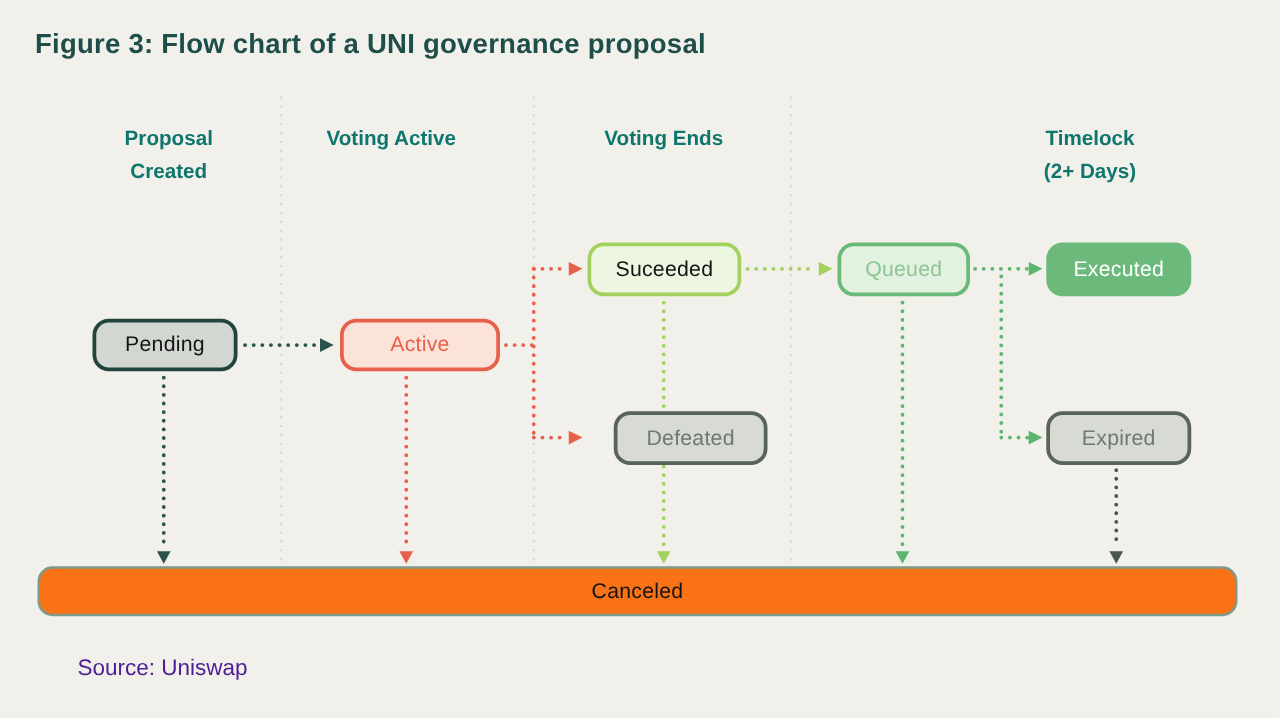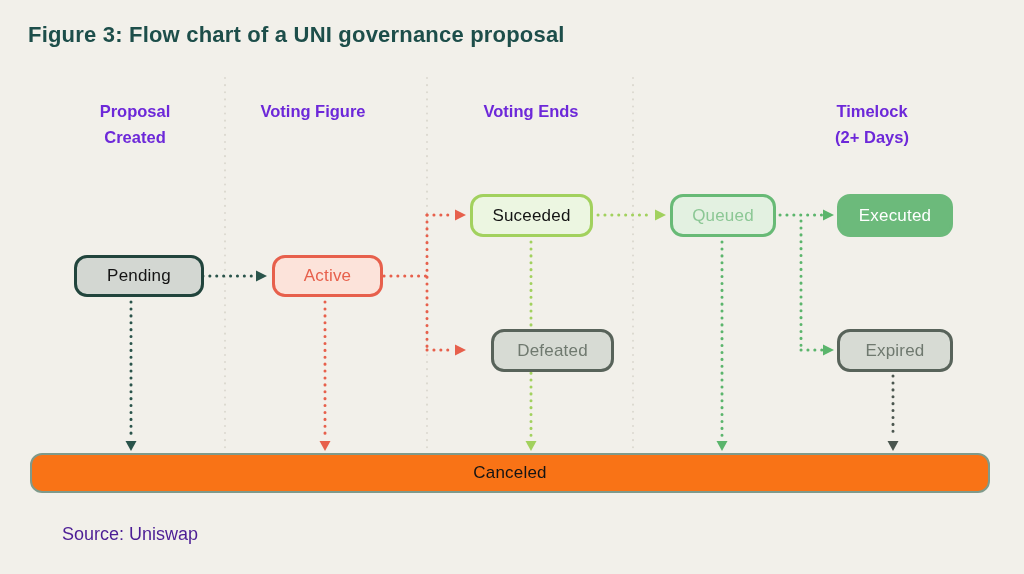--- a/index.html
+++ b/index.html
@@ -1,28 +1,28 @@
 <!DOCTYPE html>
 <html><head>
 <meta charset="utf-8">
 <style>
   html,body{margin:0;padding:0;}
   body{font-family:"Liberation Sans",sans-serif;background:#e8e6df;}
   .stage{position:relative;width:1024px;height:574px;background:#f2f0ea;overflow:hidden;}
   .title{position:absolute;left:28px;top:22px;margin:0;font-size:22px;font-weight:700;color:#1d4e4a;letter-spacing:.2px;}
-  .col-header{position:absolute;top:98px;width:200px;text-align:center;font-size:16.5px;font-weight:700;color:#6d28d9;line-height:26px;}
+  .col-header{position:absolute;top:98px;width:200px;text-align:center;font-size:16.5px;font-weight:700;color:#0f766e;line-height:26px;}
   .overlay{position:absolute;left:0;top:0;}
   .dotline{fill:none;stroke-linecap:round;stroke-width:3;stroke-dasharray:0.1 6.8;}
   .divider{fill:none;stroke:#dbd8cf;stroke-width:2;stroke-dasharray:0.1 7;stroke-linecap:round;}
   .teal{stroke:#2a544b;} .red{stroke:#e7604c;} .lgreen{stroke:#a2d15e;} .green{stroke:#5bb56c;} .gray{stroke:#4b564f;}
   .f-teal{fill:#2a544b;} .f-red{fill:#e7604c;} .f-lgreen{fill:#a2d15e;} .f-green{fill:#5bb56c;} .f-gray{fill:#4b564f;}
   .node{position:absolute;display:flex;align-items:center;justify-content:center;border-radius:13px;
         font-weight:400;font-size:17px;border:3px solid;box-sizing:border-box;letter-spacing:.2px;}
-  .n-pending{left:74px;top:255px;width:130px;height:42px;background:#d3d7d2;border-color:#21443c;color:#141414;}
-  .n-active{left:272px;top:255px;width:111px;height:42px;background:#fce3da;border-color:#e7604c;color:#e7604c;}
+  .n-pending{left:74px;top:255px;width:116px;height:42px;background:#d3d7d2;border-color:#21443c;color:#141414;}
+  .n-active{left:272px;top:255px;width:128px;height:42px;background:#fce3da;border-color:#e7604c;color:#e7604c;}
   .n-succeeded{left:470px;top:194px;width:123px;height:43px;background:#ecf6e1;border-color:#a2d15e;color:#141414;}
   .n-defeated{left:470px;top:329px;width:123px;height:43px;background:#d7dbd4;border-color:#58635a;color:#6f796f;margin-left:21px;}
   .n-queued{left:670px;top:194px;width:106px;height:43px;background:#e3f1e1;border-color:#68ba76;color:#8cc795;}
   .n-executed{left:837px;top:194px;width:116px;height:43px;background:#6cba7b;border-color:#6cba7b;color:#ffffff;}
   .n-expired{left:837px;top:329px;width:116px;height:43px;background:#d7dbd4;border-color:#58635a;color:#6f796f;}
   .n-canceled{left:30px;top:453px;width:960px;height:40px;background:#f97316;border:2px solid #7f9a8b;border-radius:12px;color:#141414;}
   .source{position:absolute;left:62px;top:524px;font-size:18px;color:#4c1d95;}
 </style>
 </head>
 <body>
@@ -71,21 +71,21 @@
 
     <line class="dotline gray" x1="893" y1="376" x2="893" y2="438"></line>
     <polygon class="f-gray" points="887.5,441 898.5,441 893,451"></polygon>
   </svg>
 
   <div class="col-header" style="left:35px">
     <div>Proposal</div>
     <div>Created</div>
   </div>
   <div class="col-header" style="left:213px">
-    <div>Voting Figure</div>
+    <div>Voting Active</div>
   </div>
   <div class="col-header" style="left:431px">
     <div>Voting Ends</div>
   </div>
   <div class="col-header" style="left:772px">
     <div>Timelock</div>
     <div>(2+ Days)</div>
   </div>
 
   <div class="node n-pending">Pending</div>

